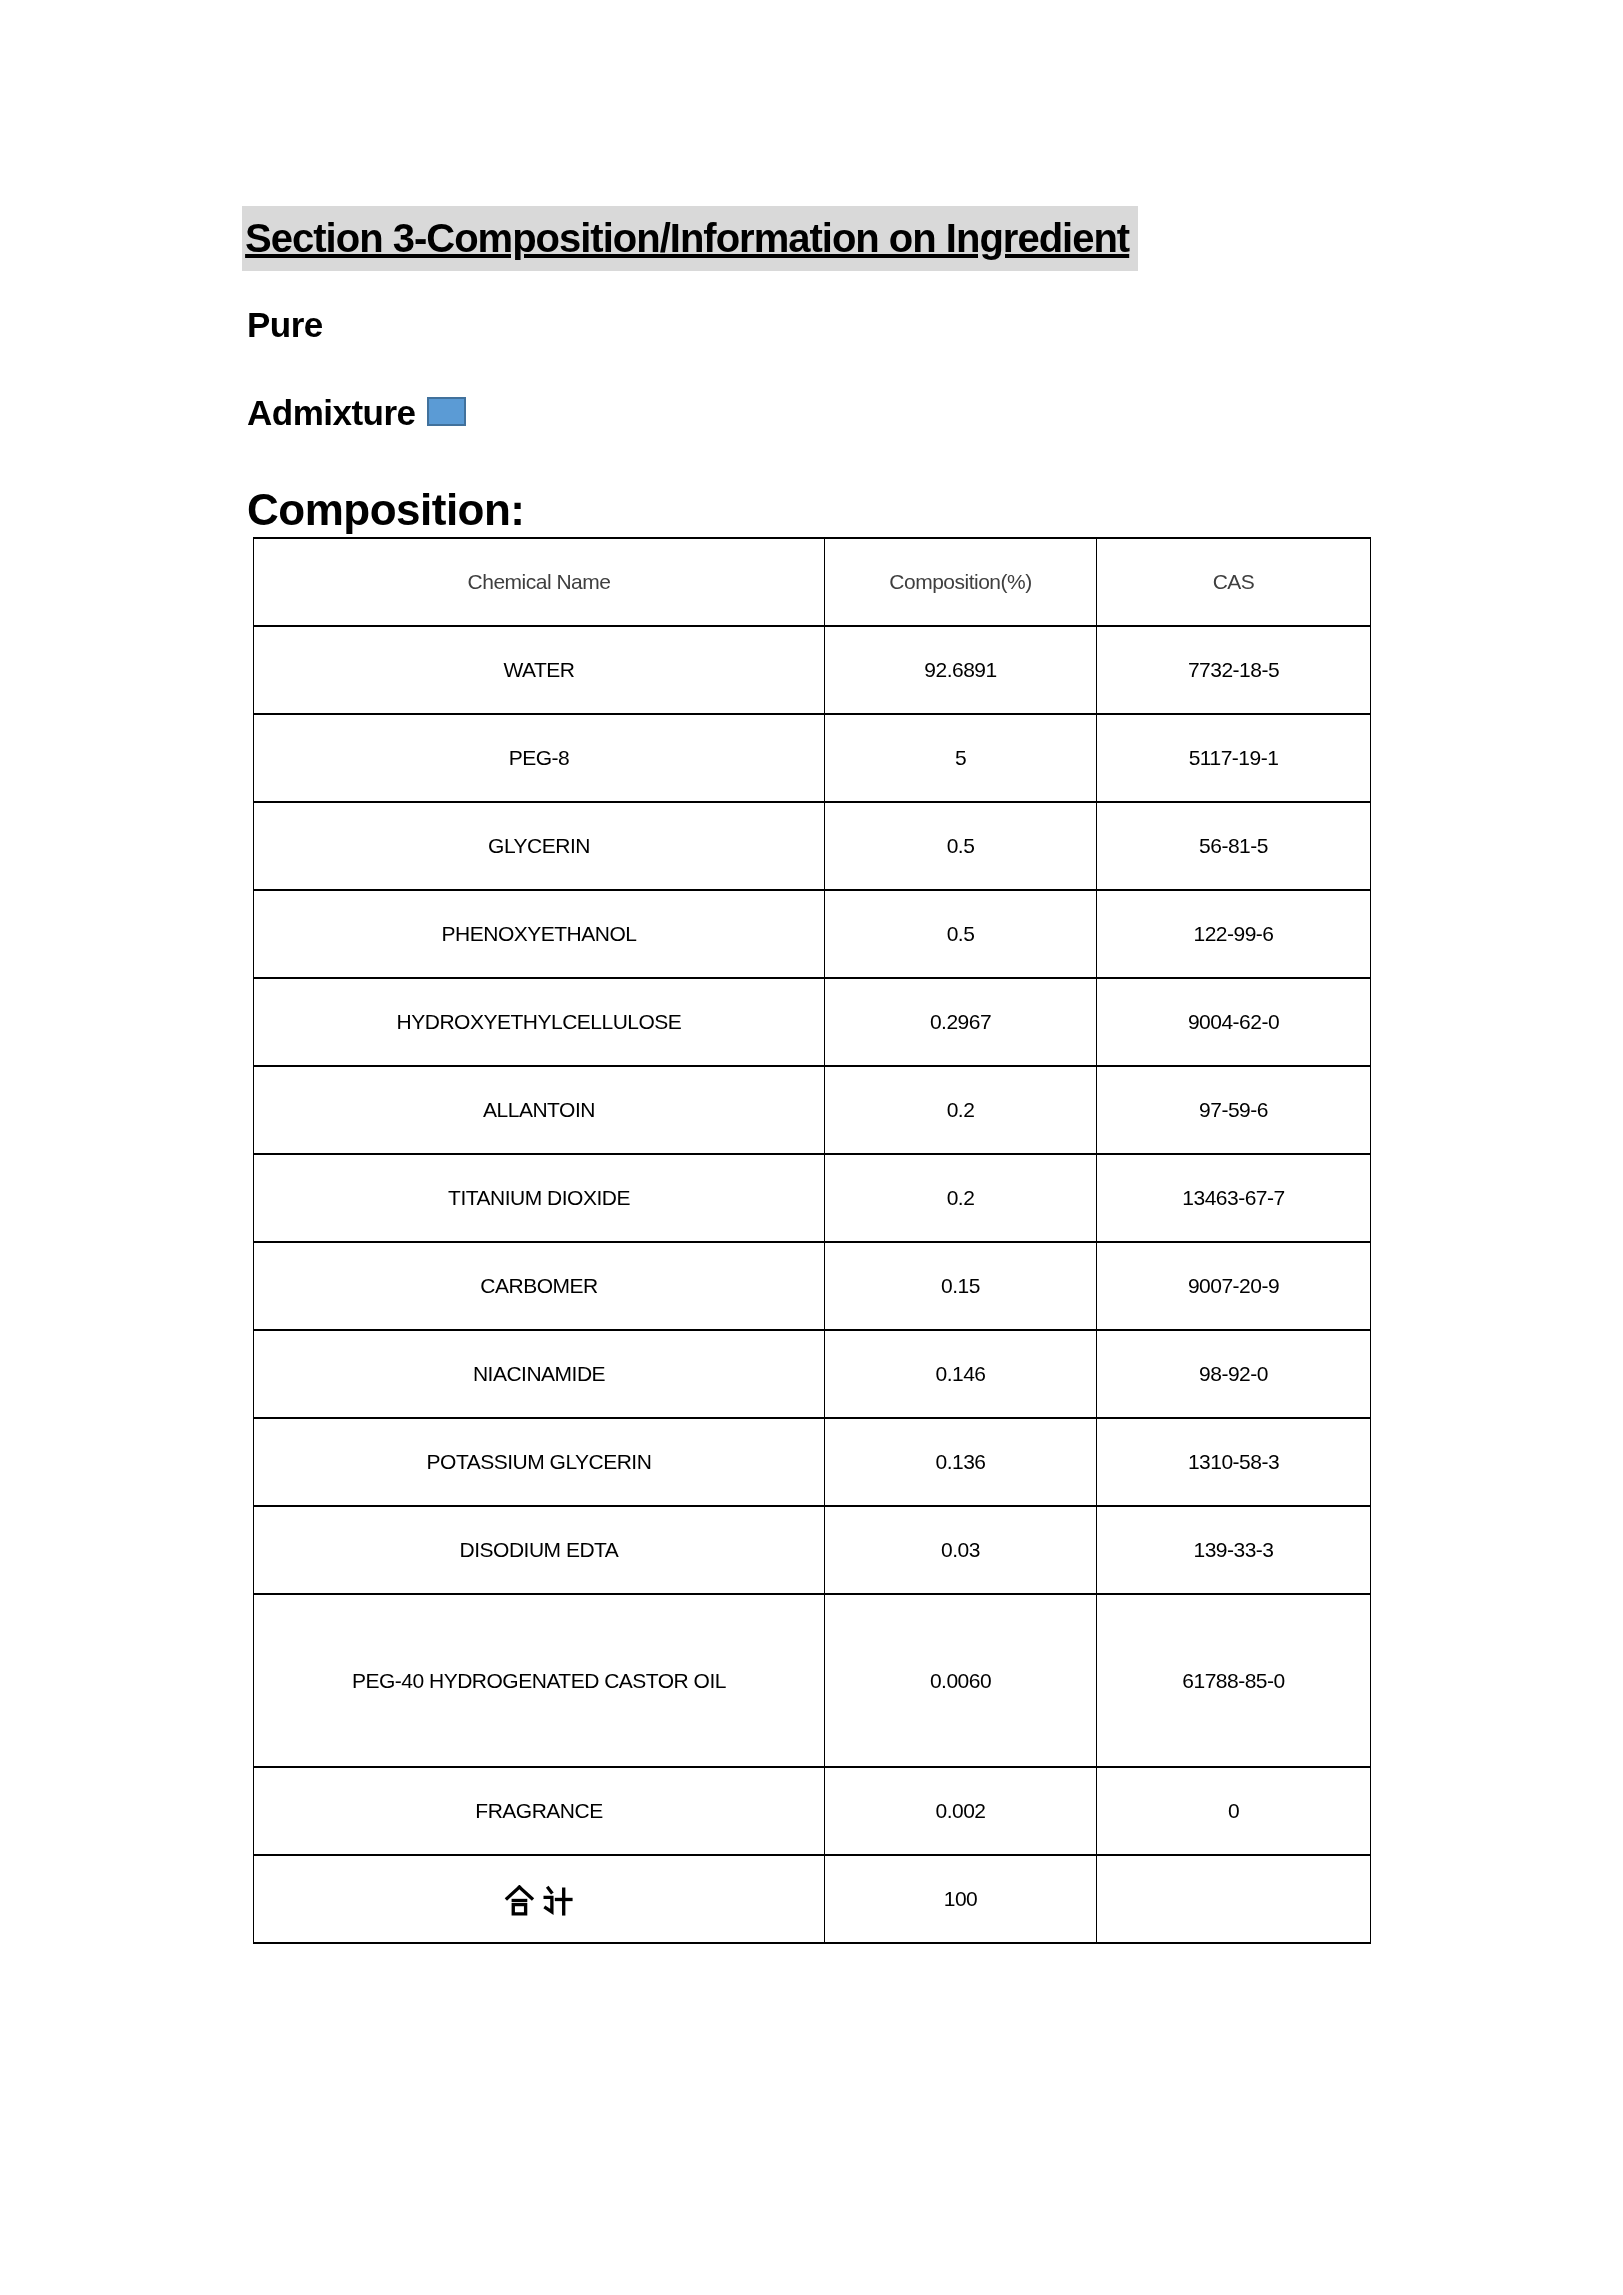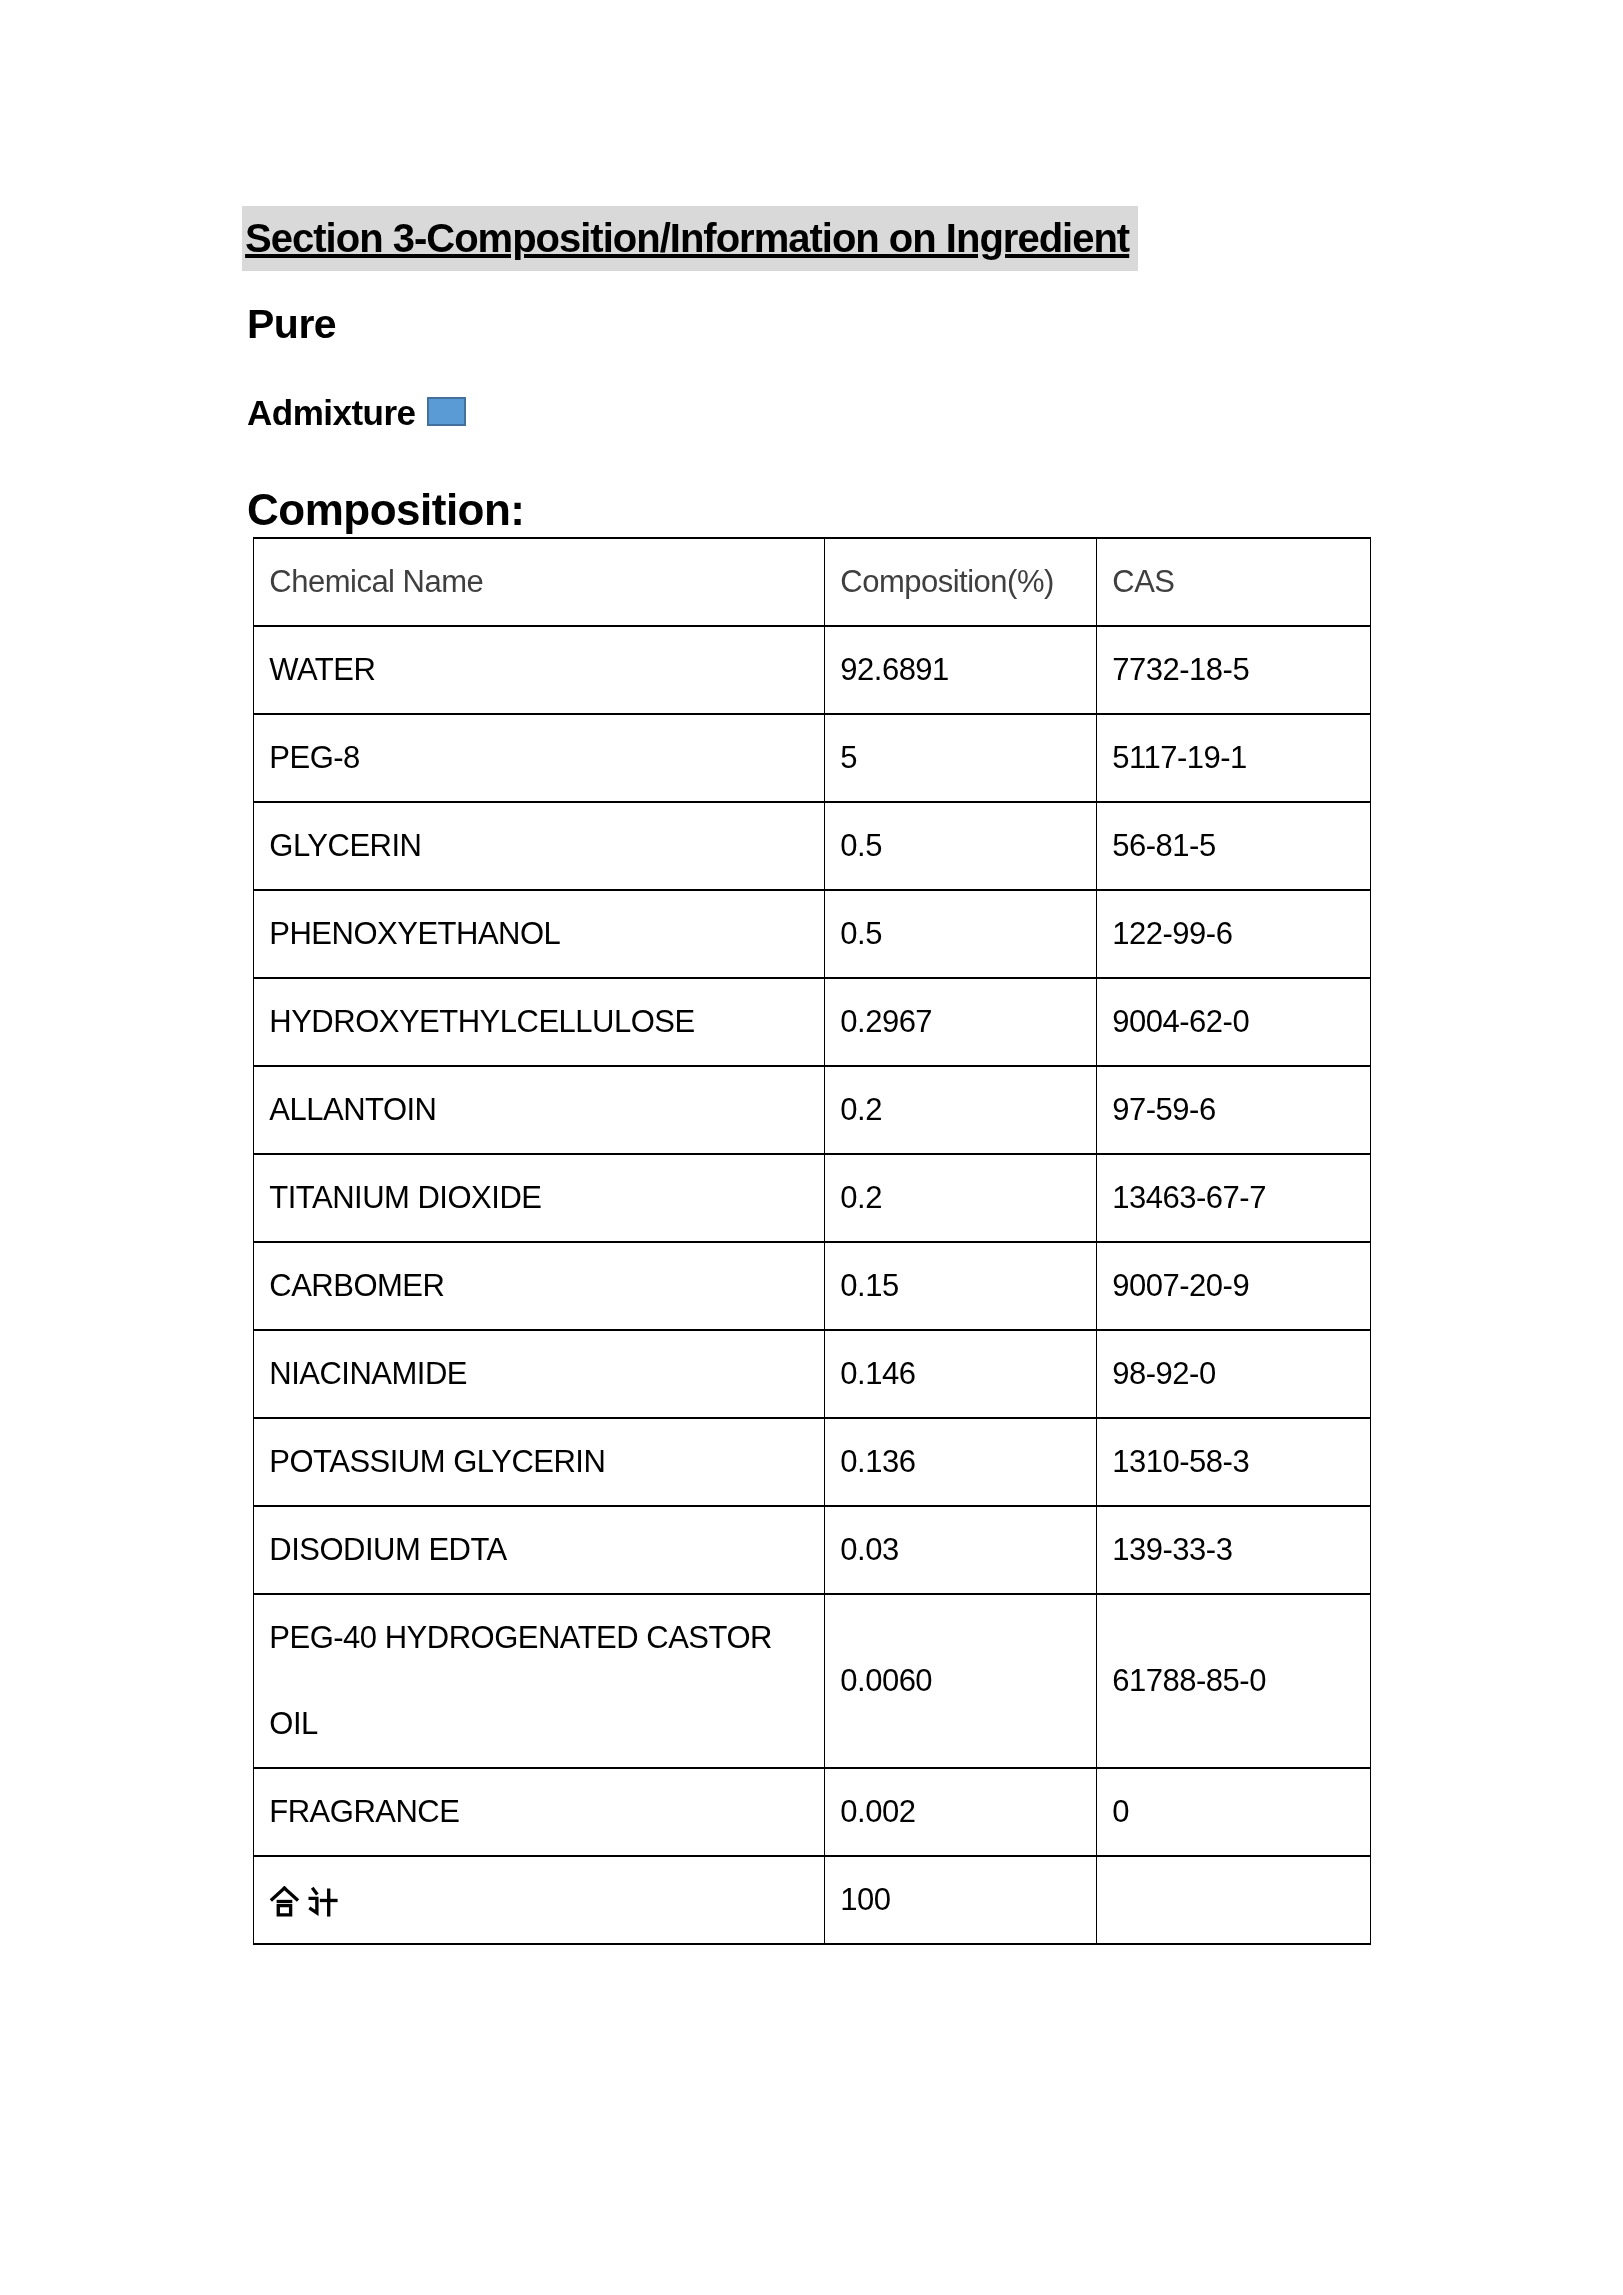--- a/index.html
+++ b/index.html
@@ -16,21 +16,21 @@
     left: 242px; top: 206px;
     line-height: 65px;
     font-size: 40px; font-weight: bold; letter-spacing: -1px;
     background: #d9d9d9;
     padding: 0 9.2px 0 3.1px;
     white-space: nowrap;
     text-decoration: underline;
   }
   #pure-line {
     left: 247px; top: 307px;
-    font-size: 41px; font-weight: bold; line-height: 35px; letter-spacing: -0.5px;
+    font-size: 35px; font-weight: bold; line-height: 35px; letter-spacing: -0.5px;
   }
   #admixture-line {
     left: 247px; top: 395px;
     display: flex; align-items: flex-start;
   }
   #admixture-line .hd-label {
     font-size: 35px; font-weight: bold; line-height: 35px; letter-spacing: -0.5px;
   }
   #admixture-checkbox {
     width: 39px; height: 29px; box-sizing: border-box;
@@ -47,24 +47,24 @@
     left: 253px; top: 537px;
     width: 1116px;
     border-collapse: collapse;
     table-layout: fixed;
   }
   #composition-table th, #composition-table td {
     border-top: 2px solid #000;
     border-bottom: 2px solid #000;
     border-left: 1.5px solid #000;
     border-right: 1.5px solid #000;
-    font-size: 31px;
+    font-size: 21px;
     letter-spacing: -0.5px;
     font-weight: normal;
-    text-align: left;
+    text-align: center;
     vertical-align: middle;
     line-height: 86px;
     padding: 0 15.3px;
     overflow: hidden;
   }
   #composition-table th { color: #3f3f3f; }
   tr.row-single { height: 86px; }
   tr.row-double { height: 173px; }
 
   .cjk-glyph { display: inline-block; vertical-align: middle; }

